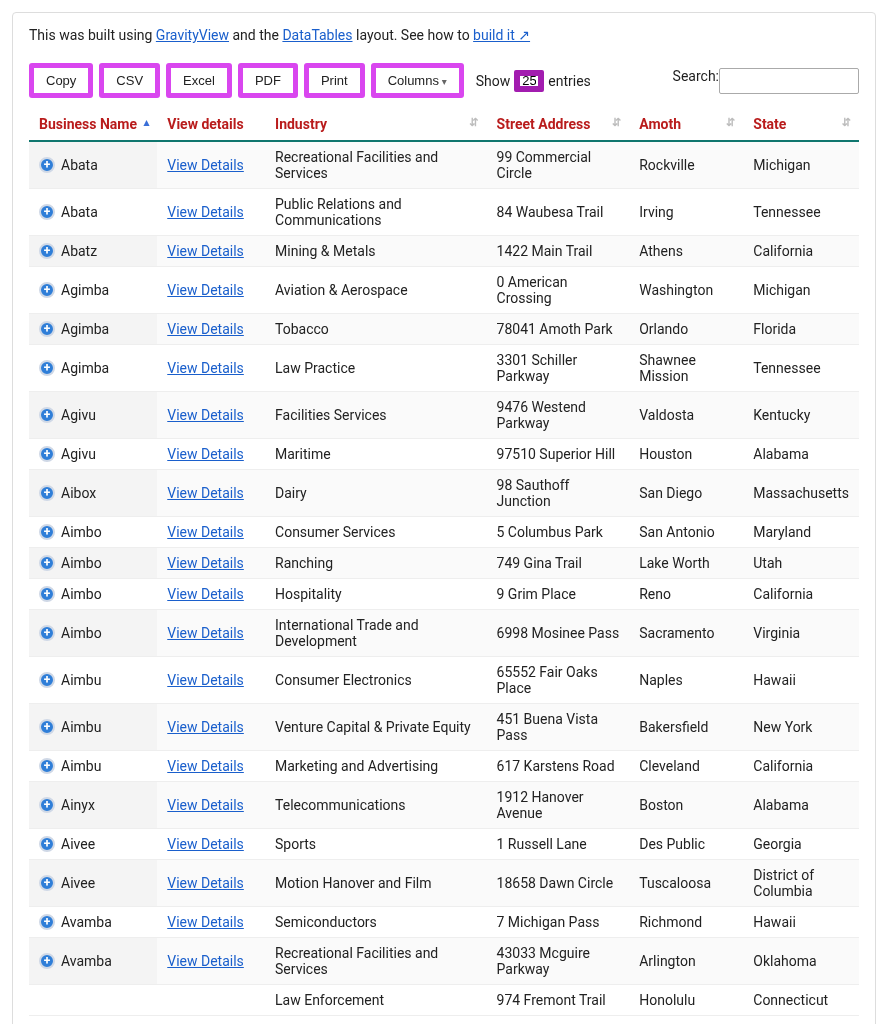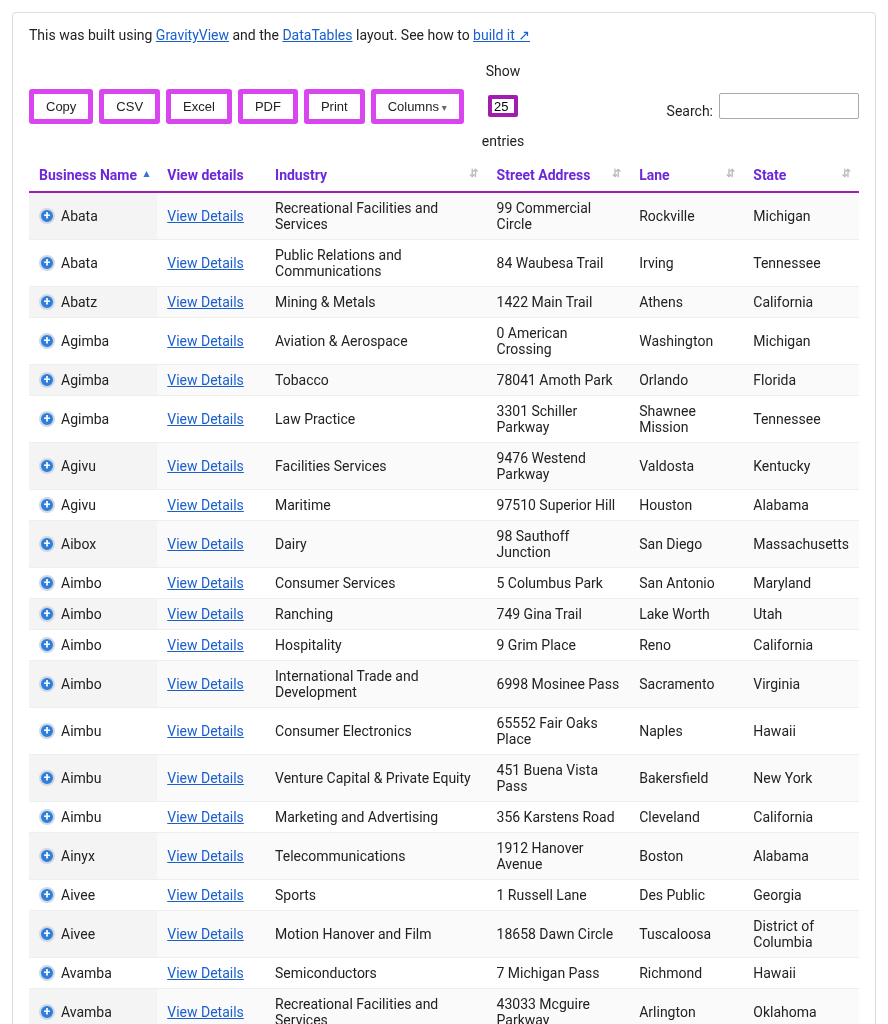--- a/index.html
+++ b/index.html
@@ -50,59 +50,57 @@
     color: #222;
   }
   .btn.columns::after {
     content: " ▾";
     font-size: 10px;
     color: #666;
   }
   .length-control {
     display: inline-flex;
     align-items: center;
-    gap: 16px;
-    font-size: 14px;
-    margin-left: 12px;
-    flex-direction: column;
+    gap: 4px;
+    font-size: 14px;
+    margin-left: 6px;
   }
   .length-input {
     width: 30px;
     height: 22px;
-    border: 4px solid #a21caf;
+    border: 6px solid #a21caf;
     border-radius: 2px;
-    text-align: left;
+    text-align: right;
     font-size: 13px;
     padding: 2px;
   }
   .spacer { flex: 1; }
   .search-control {
     display: inline-flex;
-    align-items: flex-end;
-    gap: 6px;
+    align-items: flex-start;
     font-size: 14px;
   }
   .search-input {
     width: 140px;
     height: 26px;
     border: 1px solid #aaa;
     border-radius: 2px;
     padding: 2px 6px;
   }
   table {
     width: 100%;
     border-collapse: collapse;
     font-size: 14px;
   }
   thead th, tfoot th {
     text-align: left;
     font-weight: 700;
-    color: #6d28d9;
+    color: #b91c1c;
     padding: 8px 10px;
-    border-bottom: 2px solid #a21caf;
+    border-bottom: 2px solid #0f766e;
     position: relative;
     font-size: 14px;
   }
   thead th.sortable::after {
     content: "⇵";
     position: absolute;
     right: 8px;
     color: #bdbdbd;
     font-size: 11px;
   }
@@ -194,21 +192,21 @@
         <col class="c3">
         <col class="c4">
         <col class="c5">
     </colgroup>
     <thead>
       <tr>
         <th class="sorted-asc">Business Name</th>
         <th>View details</th>
         <th class="sortable">Industry</th>
         <th class="sortable">Street Address</th>
-        <th class="sortable">Lane</th>
+        <th class="sortable">Amoth</th>
         <th class="sortable">State</th>
       </tr>
     </thead>
     <tbody id="table-body">
         <tr>
           <td>
             <span class="name-cell">
               <span class="expand-icon">+</span>
               <span>Abata</span>
             </span>
@@ -403,21 +401,21 @@
         </tr>
         <tr>
           <td>
             <span class="name-cell">
               <span class="expand-icon">+</span>
               <span>Aimbu</span>
             </span>
           </td>
           <td><a class="details-link">View Details</a></td>
           <td>Marketing and Advertising</td>
-          <td>356 Karstens Road</td>
+          <td>617 Karstens Road</td>
           <td>Cleveland</td>
           <td>California</td>
         </tr>
         <tr>
           <td>
             <span class="name-cell">
               <span class="expand-icon">+</span>
               <span>Ainyx</span>
             </span>
           </td>

